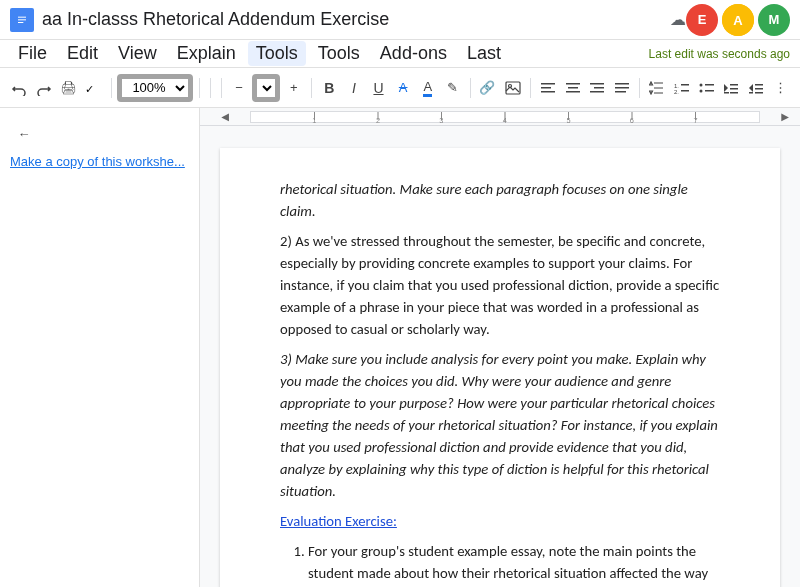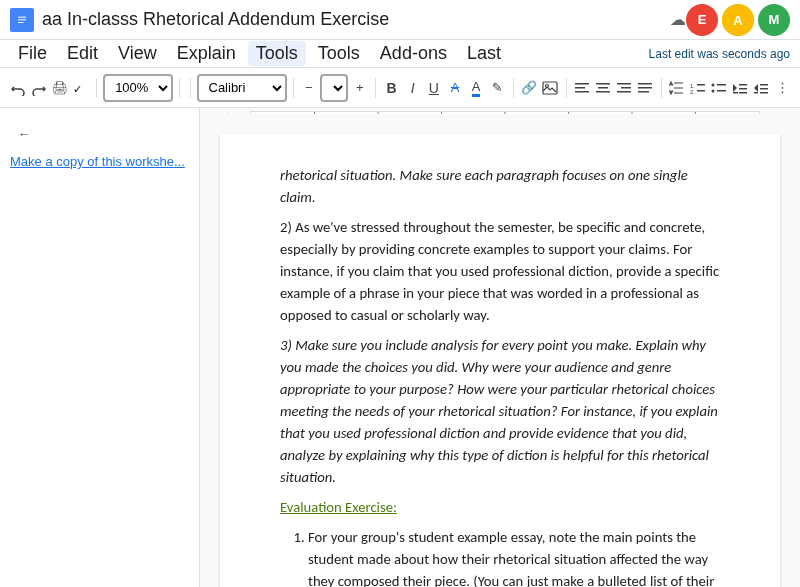--- a/index.html
+++ b/index.html
@@ -58,21 +58,21 @@
     .menu-item {
       font-size: 18px;
       color: #202124;
       padding: 2px 8px;
       cursor: pointer;
       border-radius: 4px;
     }
     .last-edit {
       margin-left: auto;
       font-size: 12px;
-      color: #0c4a6e;
+      color: #4d7c0f;
     }
 
     
     #toolbar {
       display: flex;
       align-items: center;
       height: 40px;
       padding: 0 8px;
       background: #fff;
       border-bottom: 1px solid #e0e0e0;
@@ -89,21 +89,21 @@
       color: #444;
       border: none; background: transparent;
     }
     .toolbar-divider {
       width: 1px; height: 20px;
       background: #dadce0;
       margin: 0 4px;
     }
     .toolbar-select {
       height: 28px;
-      border: 2px solid #a3a3a3;
+      border: 5px solid #a3a3a3;
       border-radius: 4px;
       padding: 0 6px;
       font-size: 13px;
       background: white;
       cursor: pointer;
     }
     .heading-select { width: 130px; }
     .font-select { width: 90px; }
     .font-size-select { width: 28px; }
 
@@ -172,38 +172,38 @@
       height: 12px;
       background: white;
       border: 1px solid #dadce0;
       flex: 1;
       margin: 0 10px;
       position: relative;
     }
 
     
     #doc-area {
-      top: 114px;
+      top: 128px;
     }
 
     
     .doc-text {
       font-family: 'Calibri', Arial, sans-serif;
       font-size: 11pt;
       line-height: 1.5;
       color: #222;
     }
     .doc-text p {
       margin-bottom: 8px;
     }
 
     .eval-heading {
       font-size: 11pt;
       font-family: 'Calibri', Arial, sans-serif;
-      color: #4d7c0f;
+      color: #1d4ed8;
       margin-bottom: 8px;
       text-decoration: underline;
     }
 
     ol.doc-list {
       padding-left: 28px;
       font-family: 'Calibri', Arial, sans-serif;
       font-size: 11pt;
       color: #222;
     }
@@ -268,25 +268,20 @@
       </svg>
   </button>
   <div class="toolbar-divider"></div>
   <select class="toolbar-select">
     <option>100%</option>
     <option>75%</option>
     <option>150%</option>
   </select>
   <div class="toolbar-divider"></div>
   <div class="toolbar-divider"></div>
-  <select class="toolbar-select font-select">
-    <option>Calibri</option>
-    <option>Arial</option>
-    <option>Times New Roman</option>
-  </select>
   <div class="toolbar-divider"></div>
   <button class="toolbar-btn">−</button>
   <select class="toolbar-select font-size-select">
     <option>16</option>
     <option>12</option>
     <option>14</option>
     <option>18</option>
   </select>
   <button class="toolbar-btn">+</button>
   <div class="toolbar-divider"></div>

